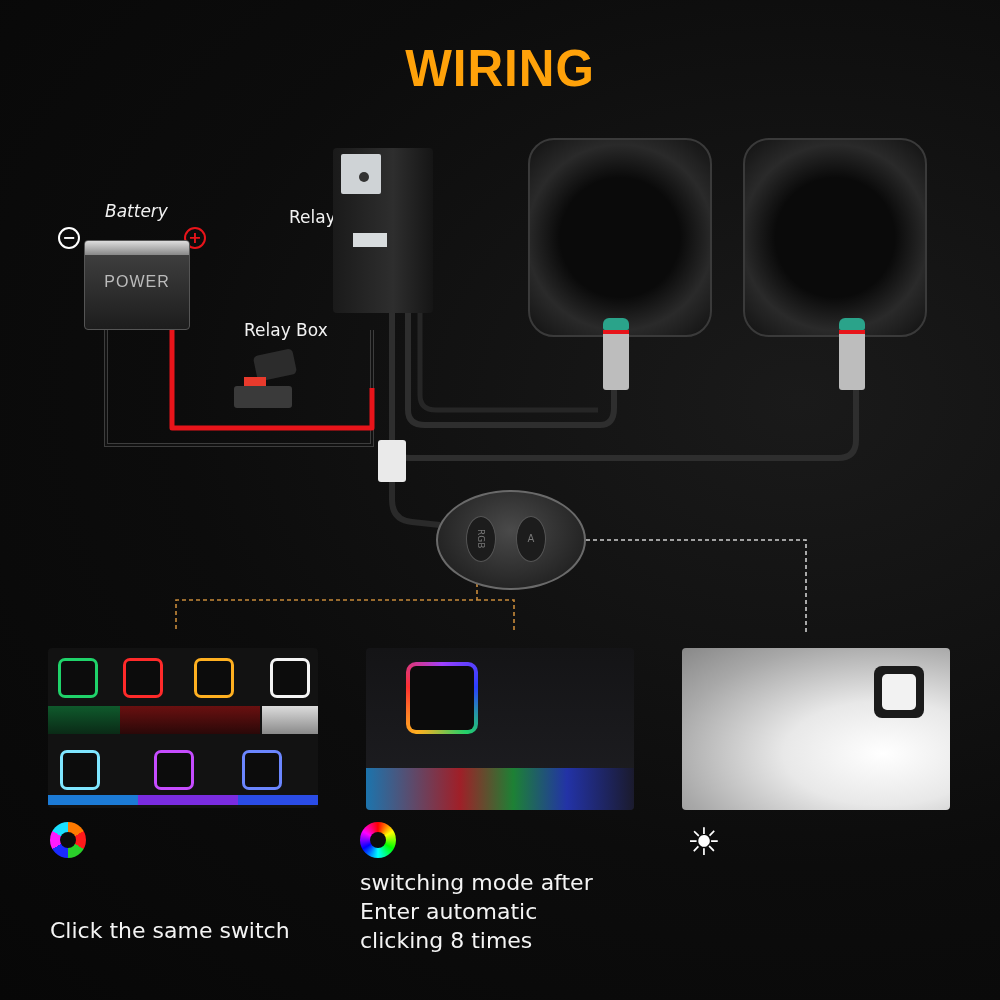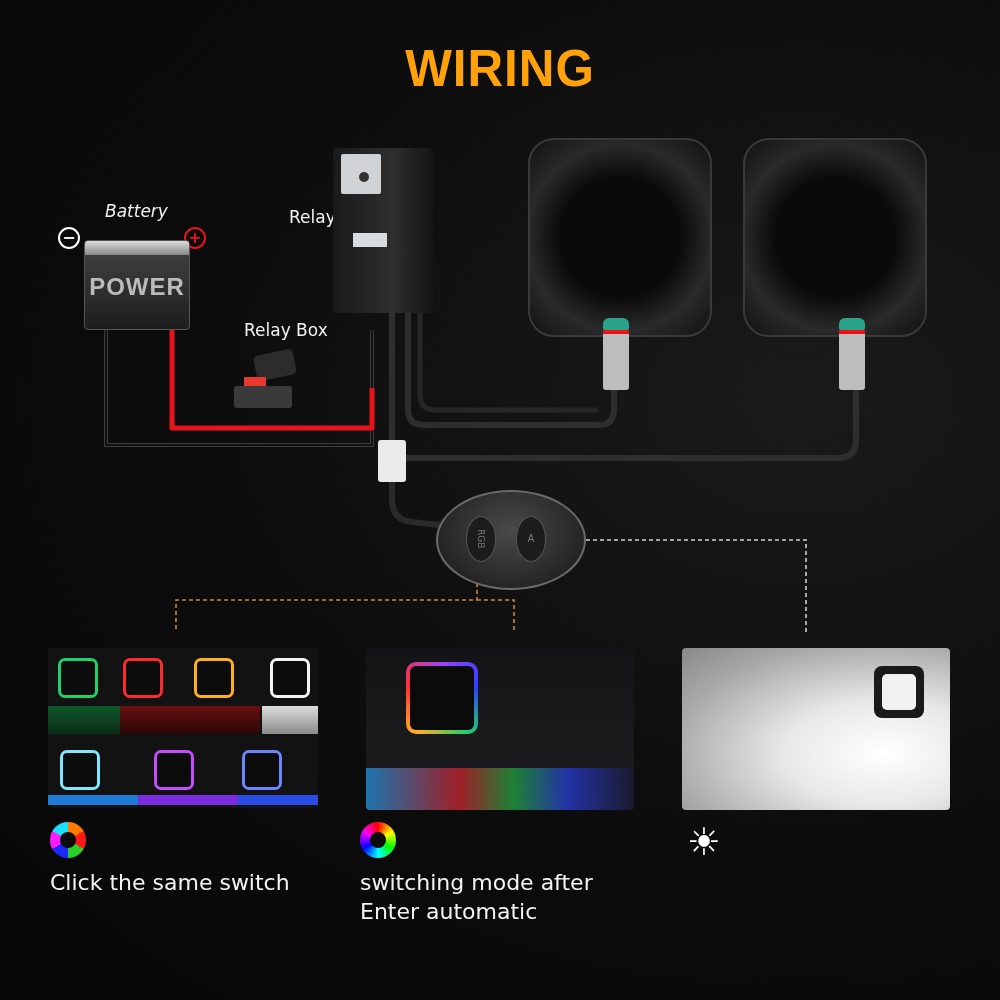--- a/index.html
+++ b/index.html
@@ -39,21 +39,21 @@
     <path d="M530 540 H806 V632" fill="none" stroke="#cfcfcf" stroke-width="1.6" stroke-dasharray="4 3"></path>
   </svg>
 
   <div class="lbl" style="left:105px;top:201px;font-style:italic;">Battery</div>
   <div class="icon" style="left:58px;top:227px;width:18px;height:18px;border:2px solid #fff;border-radius:50%;text-align:center;line-height:18px;font-size:16px;font-weight:bold;">
     <span>−</span></div>
   <div class="icon" style="left:184px;top:227px;width:18px;height:18px;border:2px solid #e8141a;border-radius:50%;color:#e8141a;text-align:center;line-height:18px;font-size:16px;font-weight:bold;">
     <span>+</span></div>
   <div class="icon" style="left:84px;top:240px;width:104px;height:88px;background:linear-gradient(#444,#1d1d1d);border-radius:4px;border:1px solid #555;">
     <div style="height:14px;background:linear-gradient(#ddd,#888);border-radius:3px 3px 0 0;"></div>
-    <div style="margin-top:18px;text-align:center;font-family:'Liberation Sans',sans-serif;font-weight:700;font-size:24px;color:#bbb;letter-spacing:1px;">POWER</div>
+    <div style="margin-top:18px;text-align:center;font-family:'Liberation Sans',sans-serif;font-weight:400;font-size:16px;color:#bbb;letter-spacing:1px;">POWER</div>
   </div>
 
   <div class="lbl" style="left:281px;top:207px;margin-left:8px;">Relay</div>
   <div class="icon" style="left:333px;top:148px;width:100px;height:165px;background:linear-gradient(90deg,#1a1a1a,#2e2e2e 60%,#151515);border-radius:4px;">
     <div style="position:absolute;left:8px;top:6px;width:40px;height:40px;background:#cfd3d6;border-radius:2px;"></div>
     <div style="position:absolute;left:26px;top:24px;width:10px;height:10px;background:#333;border-radius:50%;"></div>
     <div style="position:absolute;left:20px;top:85px;width:34px;height:14px;background:#d8dcde;"></div>
   </div>
 
   <div class="lbl" style="left:244px;top:320px;">Relay Box</div>
@@ -113,22 +113,23 @@
   </div>
 
   <div class="icon" style="left:50px;top:822px;width:36px;height:36px;border-radius:50%;background:conic-gradient(#ff7a00 0 60deg,#ff1a1a 60deg 120deg,#2ad02a 120deg 180deg,#1a2aff 180deg 240deg,#ff1aff 240deg 300deg,#1ae0ff 300deg 360deg);">
     <div style="position:absolute;left:10px;top:10px;width:16px;height:16px;border-radius:50%;background:#0c0c0c;"></div>
     </div>
   <div class="icon" style="left:360px;top:822px;width:36px;height:36px;border-radius:50%;background:conic-gradient(red,yellow,lime,cyan,blue,magenta,red);">
     <div style="position:absolute;left:10px;top:10px;width:16px;height:16px;border-radius:50%;background:#0c0c0c;"></div>
     </div>
   <div class="icon" style="left:684px;top:822px;width:40px;height:40px;color:#fff;font-size:38px;line-height:40px;text-align:center;">☀</div>
 
-  <div class="cap" style="left:50px;top:868px;text-align:center;">
+  <div class="cap" style="left:50px;top:916px;text-align:center;">
     <div>Click the same switch</div>
   </div>
   <div class="cap" style="left:360px;top:868px;">
     <div>switching mode after</div>
     <div>Enter automatic</div>
+    <div>clicking 8 times</div>
   </div>
   <div class="cap" style="left:683px;top:868px;">
   </div>
 </div>
 
 </body></html>

